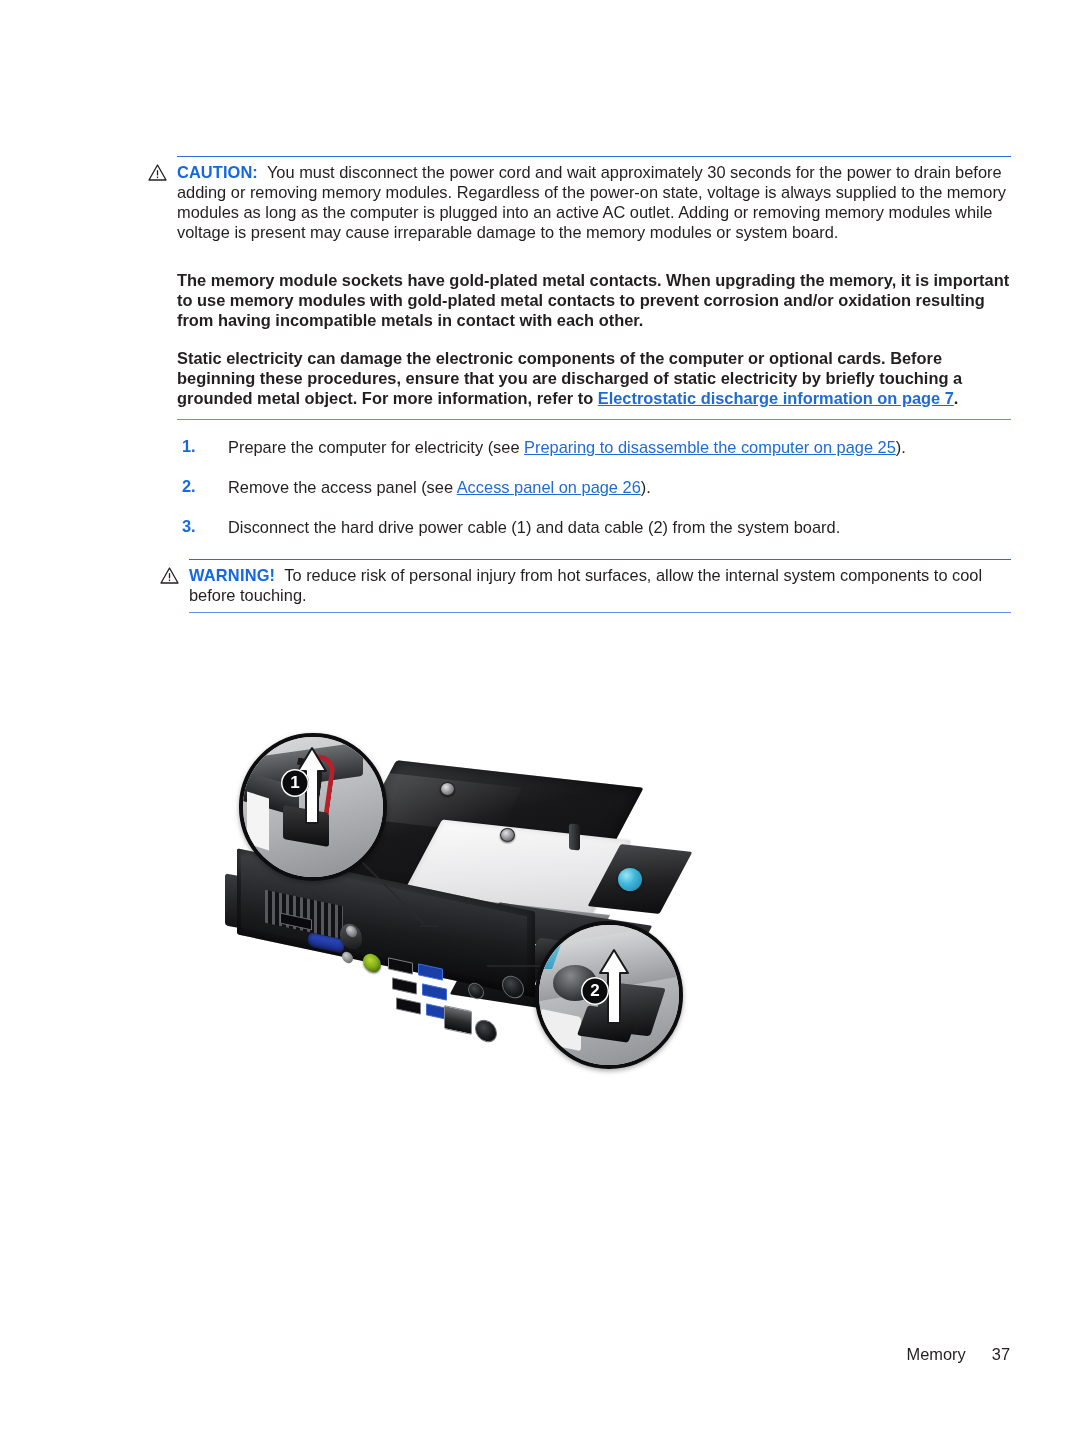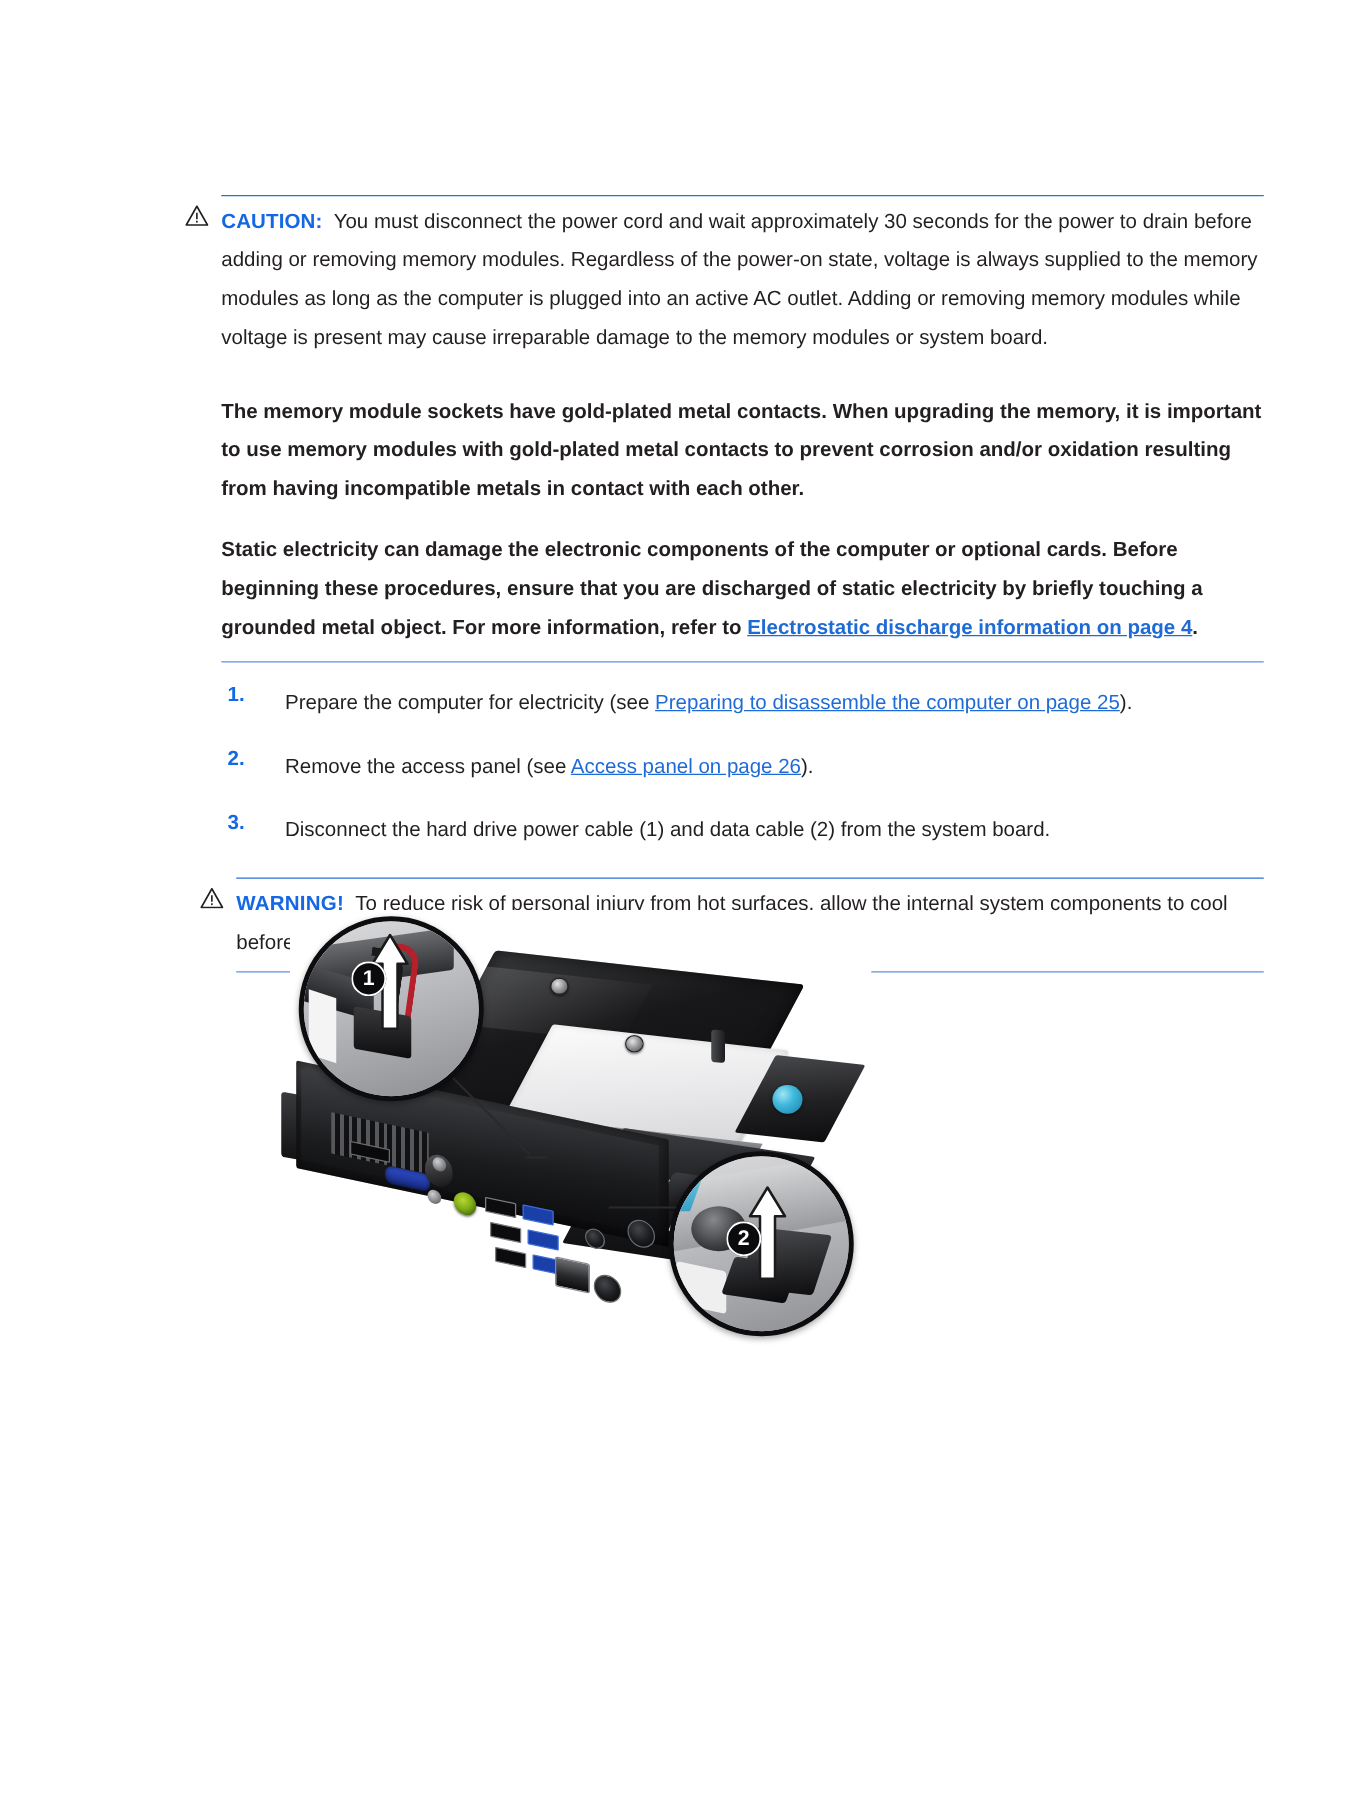--- a/index.html
+++ b/index.html
@@ -39,21 +39,21 @@
   .content {
     position: absolute;
     left: 177px;
     top: 156px;
     width: 834px;
   }
 
   p, .step-text {
     margin: 0;
     font-size: 16.4px;
-    line-height: 31px;
+    line-height: 20px;
     color: #231f20;
     text-align: left;
   }
 
   
   .admon {
     position: relative;
     border-top: 1.6px solid #2a6fd6;
     border-bottom: 1.6px solid #5f92e4;
     padding: 5px 0 7px 0;
@@ -531,21 +531,21 @@
           <path d="M9.5 1 L18 16 L1 16 Z" fill="none" stroke="#231f20" stroke-width="1.3" stroke-linejoin="round"></path>
           <rect x="8.85" y="6.2" width="1.3" height="5.2" fill="#231f20"></rect>
           <rect x="8.85" y="12.6" width="1.3" height="1.5" fill="#231f20"></rect>
         </svg>
       </span>
       <p><span class="admon-label">CAUTION:</span><span class="admon-gap"></span><span>You must disconnect the power cord and wait approximately 30 seconds for the power to drain before adding or removing memory modules. Regardless of the power-on state, voltage is always supplied to the memory modules as long as the computer is plugged into an active AC outlet. Adding or removing memory modules while voltage is present may cause irreparable damage to the memory modules or system board.</span></p>
     </div>
 
     <p class="para first">The memory module sockets have gold-plated metal contacts. When upgrading the memory, it is important to use memory modules with gold-plated metal contacts to prevent corrosion and/or oxidation resulting from having incompatible metals in contact with each other.</p>
 
-    <p class="para"><span>Static electricity can damage the electronic components of the computer or optional cards. Before beginning these procedures, ensure that you are discharged of static electricity by briefly touching a grounded metal object. For more information, refer to </span><a class="xref">Electrostatic discharge information on page 4</a><span>.</span></p>
+    <p class="para"><span>Static electricity can damage the electronic components of the computer or optional cards. Before beginning these procedures, ensure that you are discharged of static electricity by briefly touching a grounded metal object. For more information, refer to </span><a class="xref">Electrostatic discharge information on page 7</a><span>.</span></p>
 
 
     <hr class="rule-light">
 
     <div class="steps">
 
       <div class="step">
         <span class="step-num">1.</span>
         <div class="step-text"><span>Prepare the computer for electricity (see </span><a class="xref">Preparing to disassemble the computer on page 25</a><span>).</span></div>
       </div>
@@ -654,14 +654,17 @@
         <div class="c2-bracket2"></div>
         <svg class="arrow-up" style="left:58px; top:22px;" width="34" height="80" viewBox="0 0 34 80">
           <path d="M17 3 L31 26 L23 26 L23 76 L11 76 L11 26 L3 26 Z" fill="#ffffff" stroke="#1a1a1c" stroke-width="2" stroke-linejoin="round"></path>
         </svg>
         <div class="badge b2">2</div>
       </div>
 
     </div>
   </div>
 
+  <div class="footer">
+    <span class="footer-label">Memory</span><span>37</span>
+  </div>
 
 </div>
 
 </body></html>

